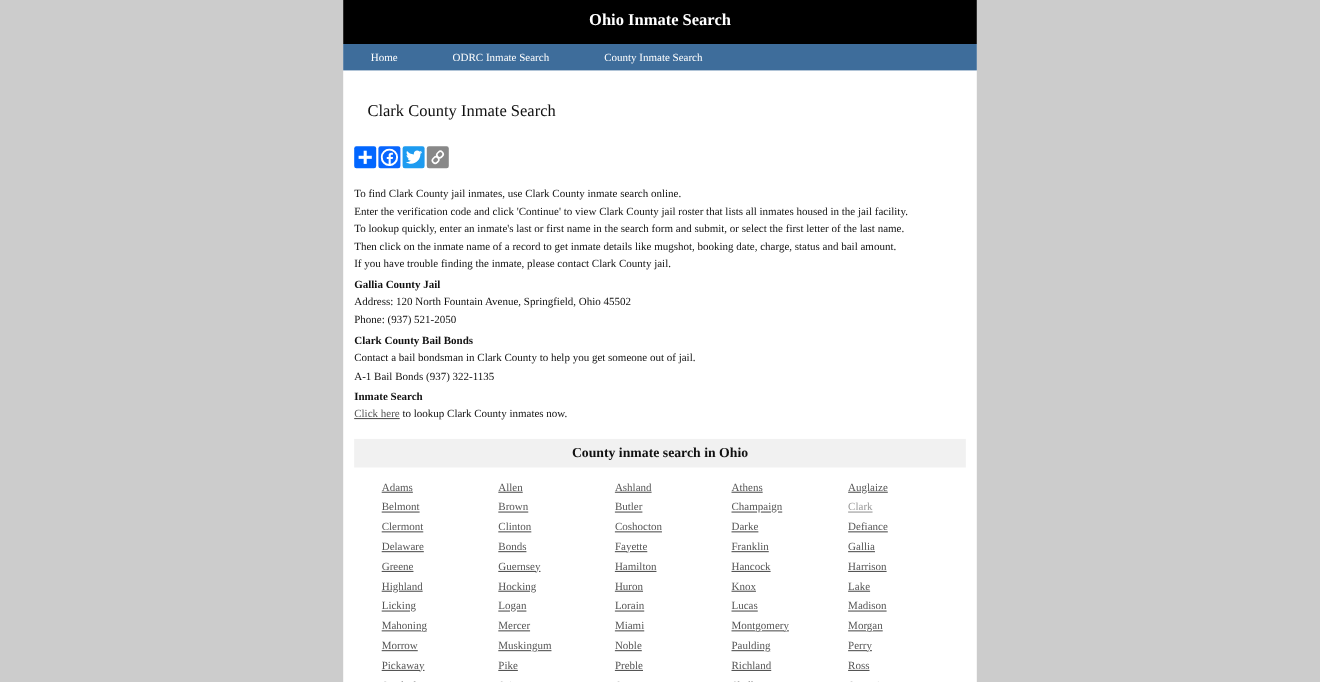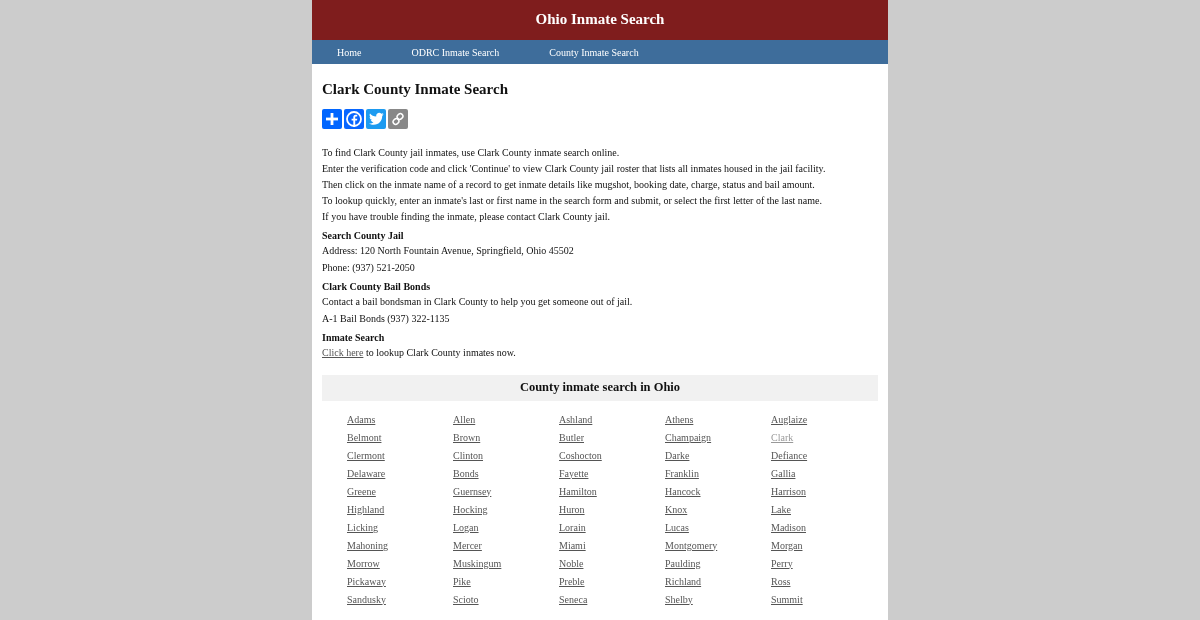--- a/index.html
+++ b/index.html
@@ -11,21 +11,21 @@
     height: 620px;
     overflow: hidden;
   }
   .page {
     width: 576px;
     margin-left: 312px;
     background: #ffffff;
     min-height: 620px;
   }
   .header {
-    background: #7f1d1d;
+    background: #000000;
     height: 40px;
     display: flex;
     align-items: center;
     justify-content: center;
   }
   .header-title {
     color: #ffffff;
     font-size: 15px;
     font-weight: bold;
     margin-top: -1px;
@@ -41,22 +41,22 @@
     color: #ffffff;
     text-decoration: none;
     font-size: 10px;
     margin-right: 50px;
   }
   .content {
     padding: 0 10px;
   }
   .page-title {
     font-size: 15px;
-    font-weight: bold;
-    margin: 0;
+    font-weight: normal;
+    margin: 12px;
     padding-top: 17px;
     height: 28px;
   }
   .share {
     display: flex;
     gap: 2px;
     margin-top: 0px;
     height: 20px;
   }
   .share-btn {
@@ -149,26 +149,26 @@
         <svg width="14" height="14" viewBox="0 0 14 14">
             <rect x="6.5" y="1.5" width="5" height="6" rx="2.5" transform="rotate(45 9 4.5)" fill="none" stroke="#fff" stroke-width="1.5"></rect>
             <rect x="2.5" y="6.5" width="5" height="6" rx="2.5" transform="rotate(45 5 9.5)" fill="none" stroke="#fff" stroke-width="1.5"></rect>
           </svg>
       </div>
     </div>
 
     <div class="intro">
       <div>To find Clark County jail inmates, use Clark County inmate search online.</div>
       <div>Enter the verification code and click 'Continue' to view Clark County jail roster that lists all inmates housed in the jail facility.</div>
+      <div>To lookup quickly, enter an inmate's last or first name in the search form and submit, or select the first letter of the last name.</div>
       <div>Then click on the inmate name of a record to get inmate details like mugshot, booking date, charge, status and bail amount.</div>
-      <div>To lookup quickly, enter an inmate's last or first name in the search form and submit, or select the first letter of the last name.</div>
       <div>If you have trouble finding the inmate, please contact Clark County jail.</div>
     </div>
 
-    <div class="section-title">Search County Jail</div>
+    <div class="section-title">Gallia County Jail</div>
     <div class="line">Address: 120 North Fountain Avenue, Springfield, Ohio 45502</div>
     <div class="line">Phone: (937) 521-2050</div>
 
     <div class="section-title">Clark County Bail Bonds</div>
     <div class="line">Contact a bail bondsman in Clark County to help you get someone out of jail.</div>
     <div class="line">A-1 Bail Bonds (937) 322-1135</div>
 
     <div class="section-title">Inmate Search</div>
     <div class="line"><a href="#" class="link">Click here</a><span> to lookup Clark County inmates now.</span></div>
 

